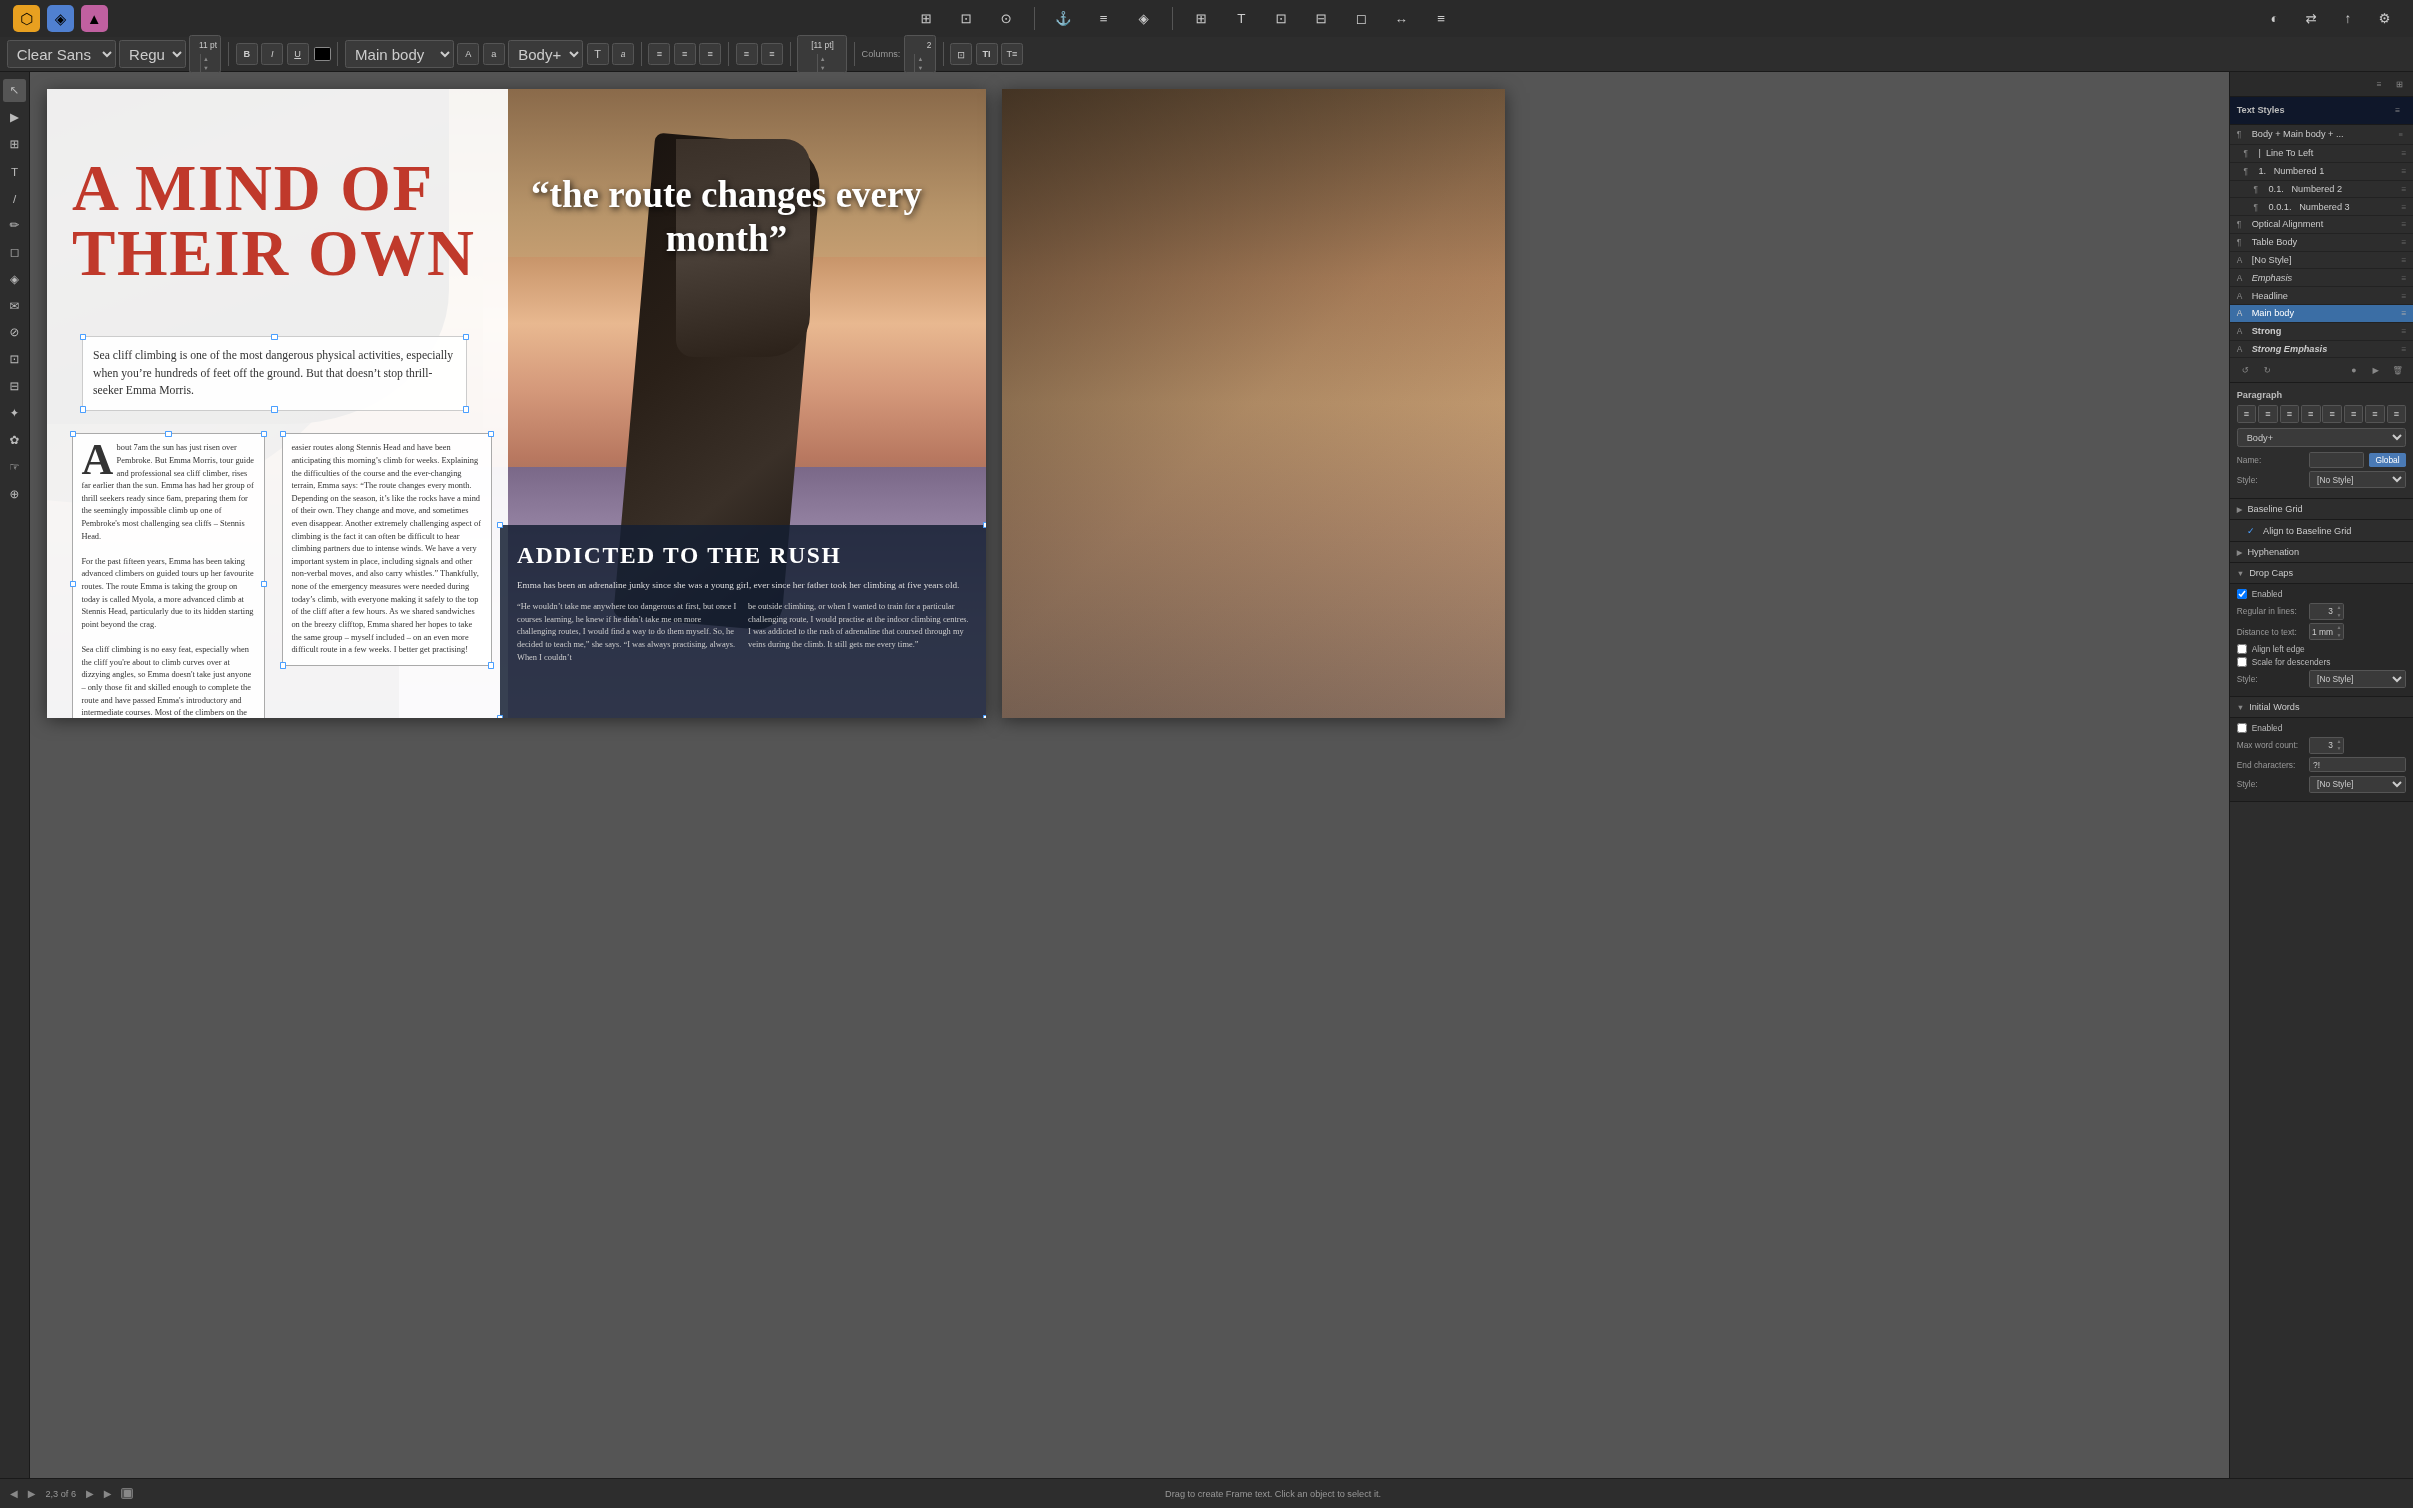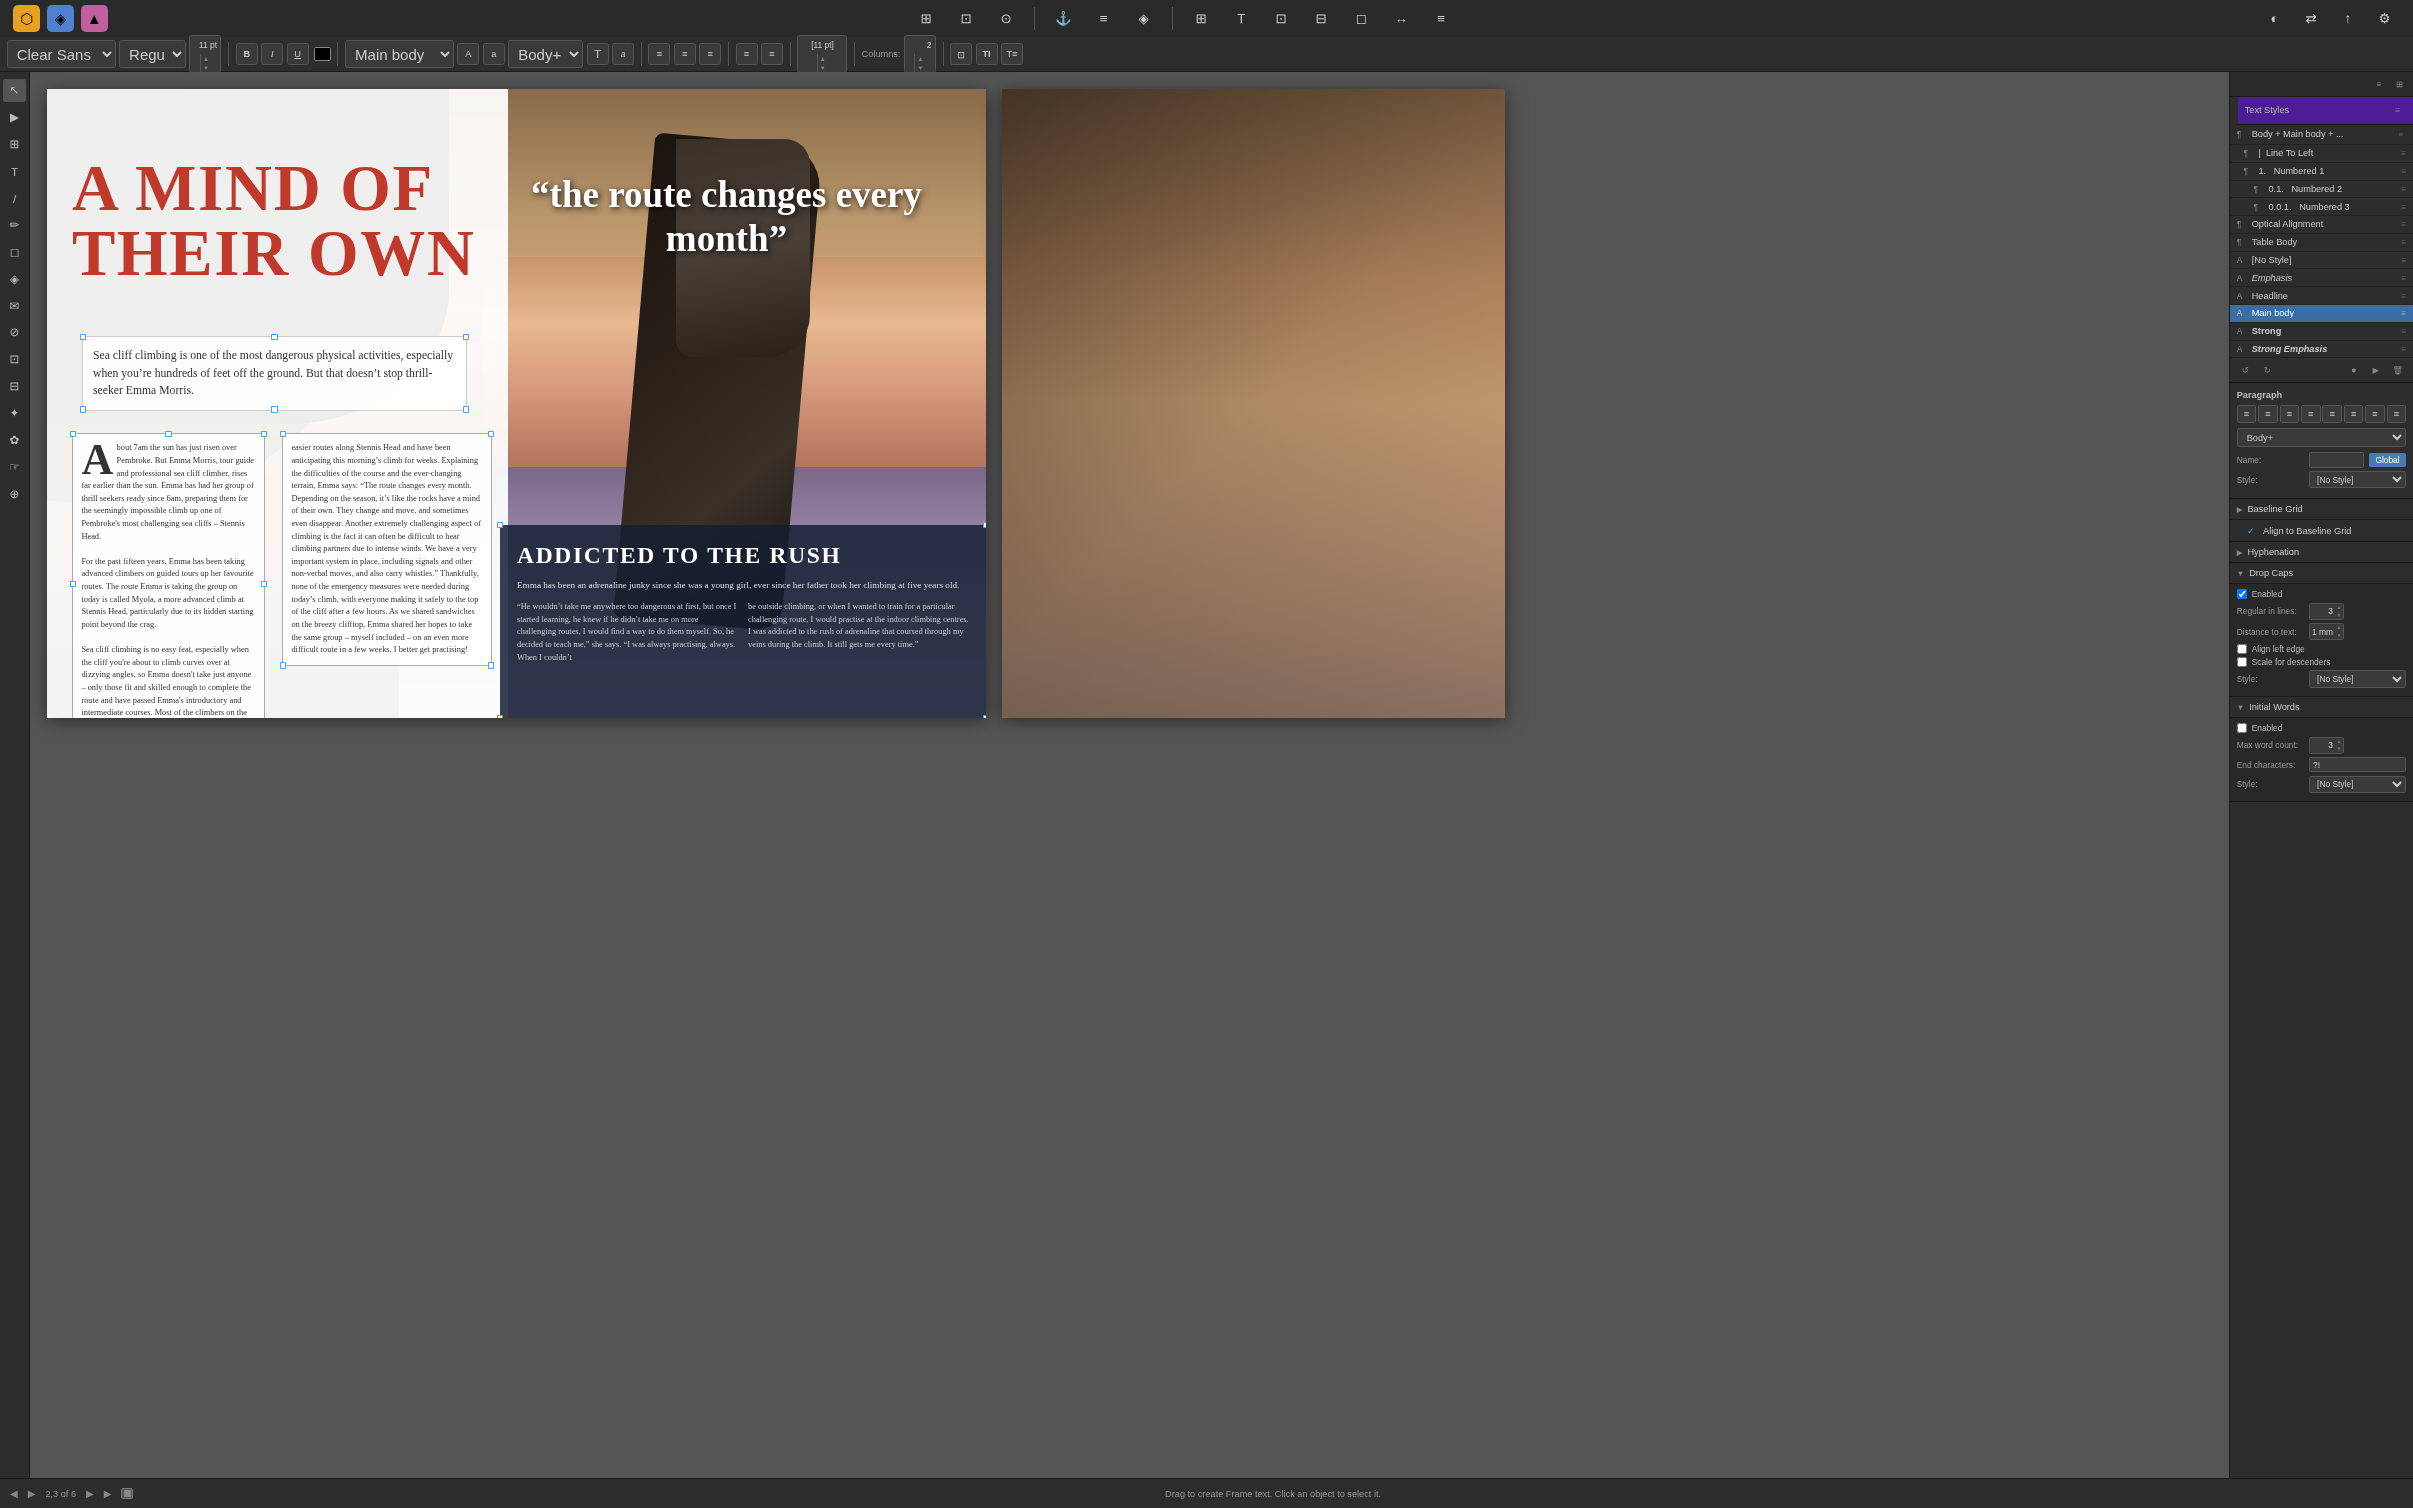--- a/index.html
+++ b/index.html
@@ -439,30 +439,29 @@
       top: 0;
       left: -84px;
       width: 419px;
       height: 419px;
       background: linear-gradient(135deg, #2a2520 0%, #3a3028 40%, #4a4038 70%, #2a2018 100%);
       transform: skew(-10deg, 5deg);
       border-radius: 0 0 60% 0;
     }
 
     .text-styles-header {
-      background: #4c1d95;
+      background: #0f172a;
       padding: 5px 6.7px;
       color: #bbb;
       font-size: 9.2px;
-      font-weight: 400;
+      font-weight: 700;
       border-bottom: 0.8px solid #1a1a1a;
       display: flex;
       align-items: center;
       justify-content: space-between;
-      margin-left: 8px;
     }
 
     .icon-btn {
       width: 17px; height: 17px;
       display: flex; align-items: center; justify-content: center;
       color: #888;
       font-size: 8.4px;
       cursor: pointer;
       border-radius: 1.7px;
     }
@@ -947,21 +946,21 @@
       <div class="selection-handle" style="top:-3.4px; left:-3.4px;"></div>
       <div class="selection-handle" style="top:-3.4px; right:-3.4px;"></div>
       <div class="selection-handle" style="bottom:-3.4px; left:-3.4px;"></div>
       <div class="selection-handle" style="bottom:-3.4px; right:-3.4px;"></div>
     </div>
 
     <div id="bottom-panel" style="z-index:10;">
       <div id="bottom-title">ADDICTED TO THE RUSH</div>
       <div id="bottom-text" style="margin-bottom:8.4px;">Emma has been an adrenaline junky since she was a young girl, ever since her father took her climbing at five years old.</div>
       <div class="bottom-cols">
-        <div class="bottom-col">“He wouldn’t take me anywhere too dangerous at first, but once I started learning, he knew if he didn’t take me on more challenging routes, I would find a way to do them myself. So, he decided to teach me,” she says. “I was always practising, always. When I couldn’t</div>
+        <div class="bottom-col">“He wouldn’t take me anywhere too dangerous at first, but once I courses learning, he knew if he didn’t take me on more challenging routes, I would find a way to do them myself. So, he decided to teach me,” she says. “I was always practising, always. When I couldn’t</div>
         <div class="bottom-col">be outside climbing, or when I wanted to train for a particular challenging route, I would practise at the indoor climbing centres. I was addicted to the rush of adrenaline that coursed through my veins during the climb. It still gets me every time.”</div>
       </div>
 
       <div class="selection-handle" style="top:-3.4px; left:-3.4px;"></div>
       <div class="selection-handle" style="top:-3.4px; right:-3.4px;"></div>
       <div class="selection-handle" style="bottom:-3.4px; left:-3.4px;"></div>
       <div class="selection-handle" style="bottom:-3.4px; right:-3.4px;"></div>
     </div>
 
     <div style="position:absolute; top:50px; right:17px; width:335px; height:486px; z-index:8;">

